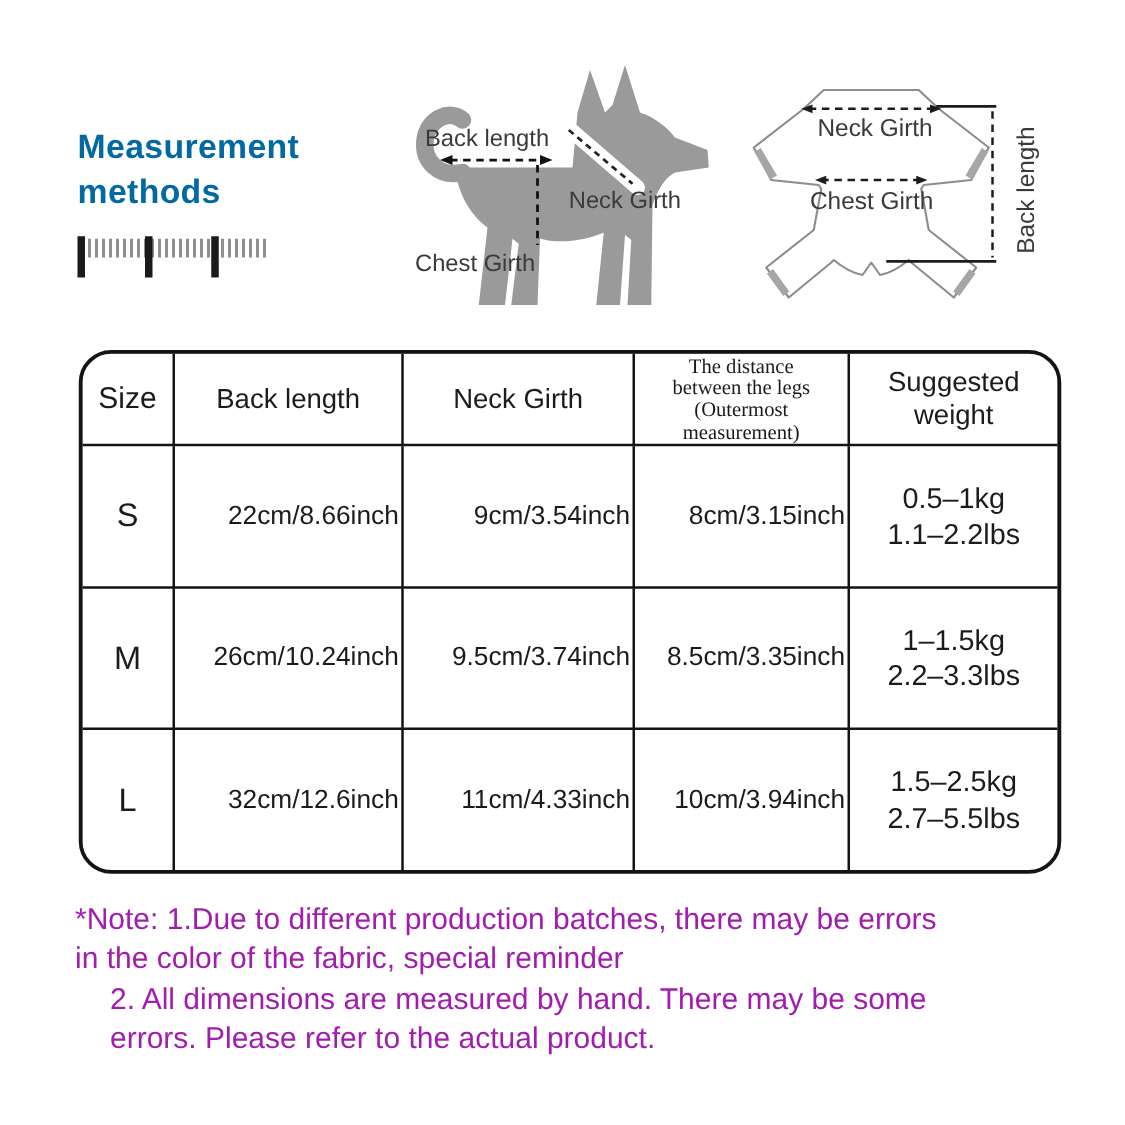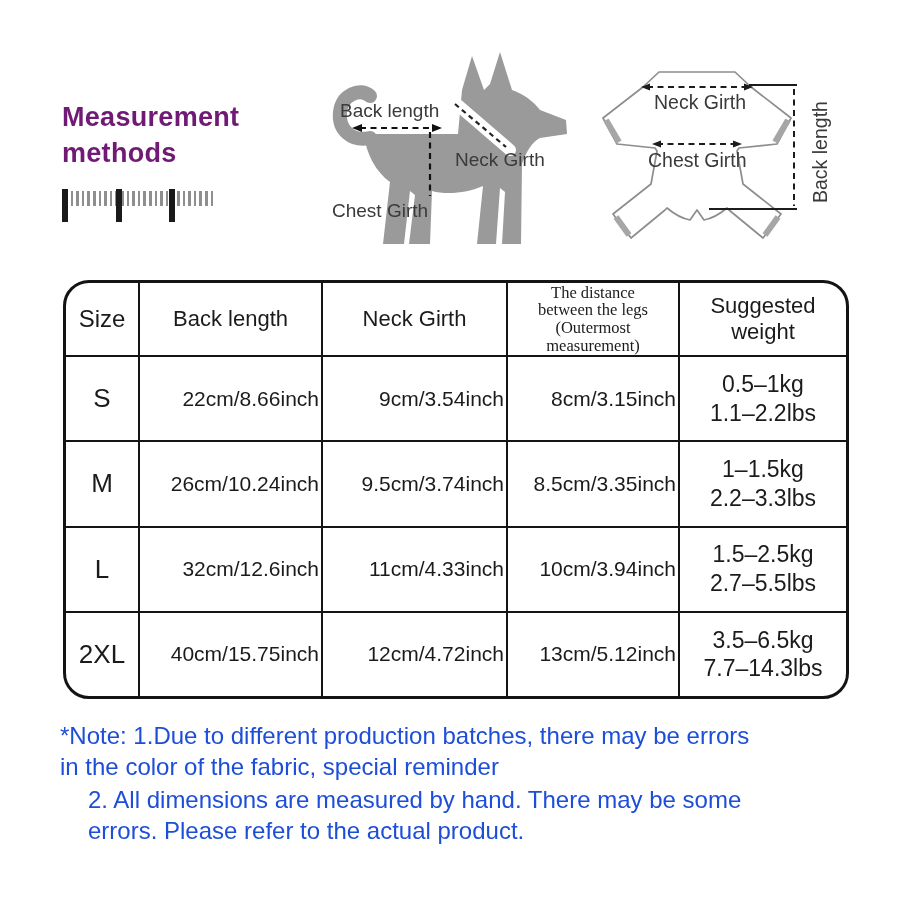--- a/index.html
+++ b/index.html
@@ -5,21 +5,21 @@
   html,body{margin:0;padding:0;}
   body{
     width:900px;height:900px;background:#ffffff;position:relative;overflow:hidden;
     font-family:"Liberation Sans", sans-serif;color:#1b1b1b;
   }
   .preline{white-space:pre-line;}
 
   
   .title{
     position:absolute;left:62px;top:100px;width:240px;
-    font-size:27px;font-weight:700;line-height:1.33;color:#701a75;letter-spacing:.3px;
+    font-size:27px;font-weight:700;line-height:1.33;color:#0369a1;letter-spacing:.3px;
   }
 
   
   .ruler{position:absolute;left:62px;top:189px;width:154px;height:34px;}
   .ruler-minor{
     position:absolute;left:3px;top:2px;width:148px;height:15px;
     background:repeating-linear-gradient(to right,#8f8f8f 0 2.5px,transparent 2.5px 5.6px);
   }
   .ruler-major{position:absolute;top:0;width:6px;height:33px;background:#1a1a1a;}
   .rm1{left:0;} .rm2{left:54px;} .rm3{left:107px;}
@@ -45,21 +45,21 @@
   .size-table thead tr{height:74px;}
   .size-table tbody tr{height:69px;}
   th.h-size{font-size:24px;}
   th.h-std{font-size:22px;}
   th.h-small{font-size:16.5px;line-height:1.07;font-family:Liberation Serif, serif;}
   td.c-size{font-size:26px;}
   td.c-val{font-size:21px;text-align:right;}
   td.c-weight{font-size:23px;line-height:1.25;}
 
   
-  .note{position:absolute;left:60px;width:810px;font-size:24px;line-height:1.3;color:#1d4ed8;}
+  .note{position:absolute;left:60px;width:810px;font-size:24px;line-height:1.3;color:#a21caf;}
   .note1{top:720px;}
   .note2{top:784px;margin-left:28px;}
 </style>
 </head>
 <body>
 
 <div class="title preline">Measurement
 methods</div>
 
 <div class="ruler">
@@ -175,28 +175,20 @@
 2.2–3.3lbs</td>
       </tr>
       <tr>
         <td class="c-size">L</td>
         <td class="c-val">32cm/12.6inch</td>
         <td class="c-val">11cm/4.33inch</td>
         <td class="c-val">10cm/3.94inch</td>
         <td class="c-weight preline">1.5–2.5kg
 2.7–5.5lbs</td>
       </tr>
-      <tr>
-        <td class="c-size">2XL</td>
-        <td class="c-val">40cm/15.75inch</td>
-        <td class="c-val">12cm/4.72inch</td>
-        <td class="c-val">13cm/5.12inch</td>
-        <td class="c-weight preline">3.5–6.5kg
-7.7–14.3lbs</td>
-      </tr>
     </tbody>
   </table>
 </div>
 
 <div class="note note1 preline">*Note: 1.Due to different production batches, there may be errors
 in the color of the fabric, special reminder</div>
 <div class="note note2 preline">2. All dimensions are measured by hand. There may be some
 errors. Please refer to the actual product.</div>
 
 </body></html>

